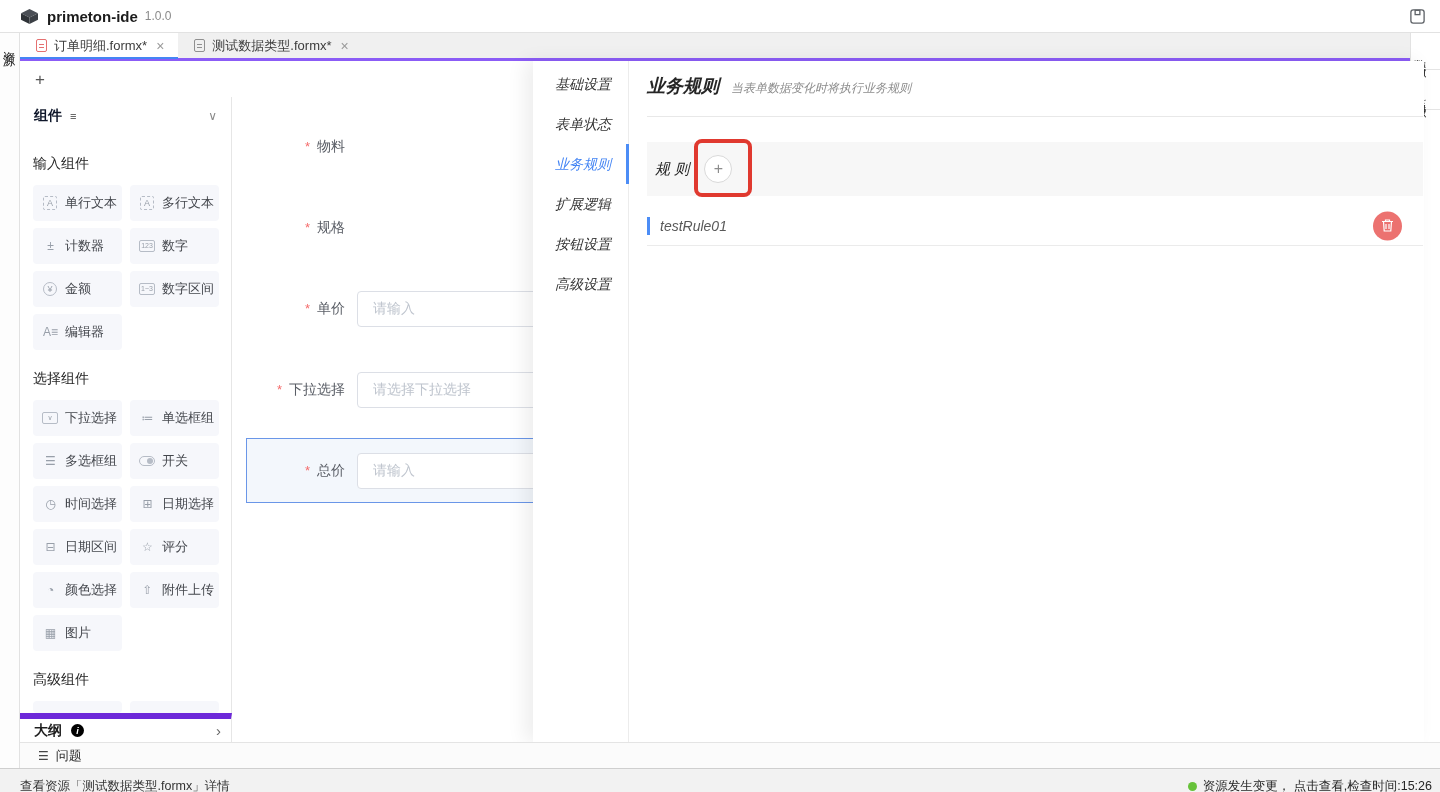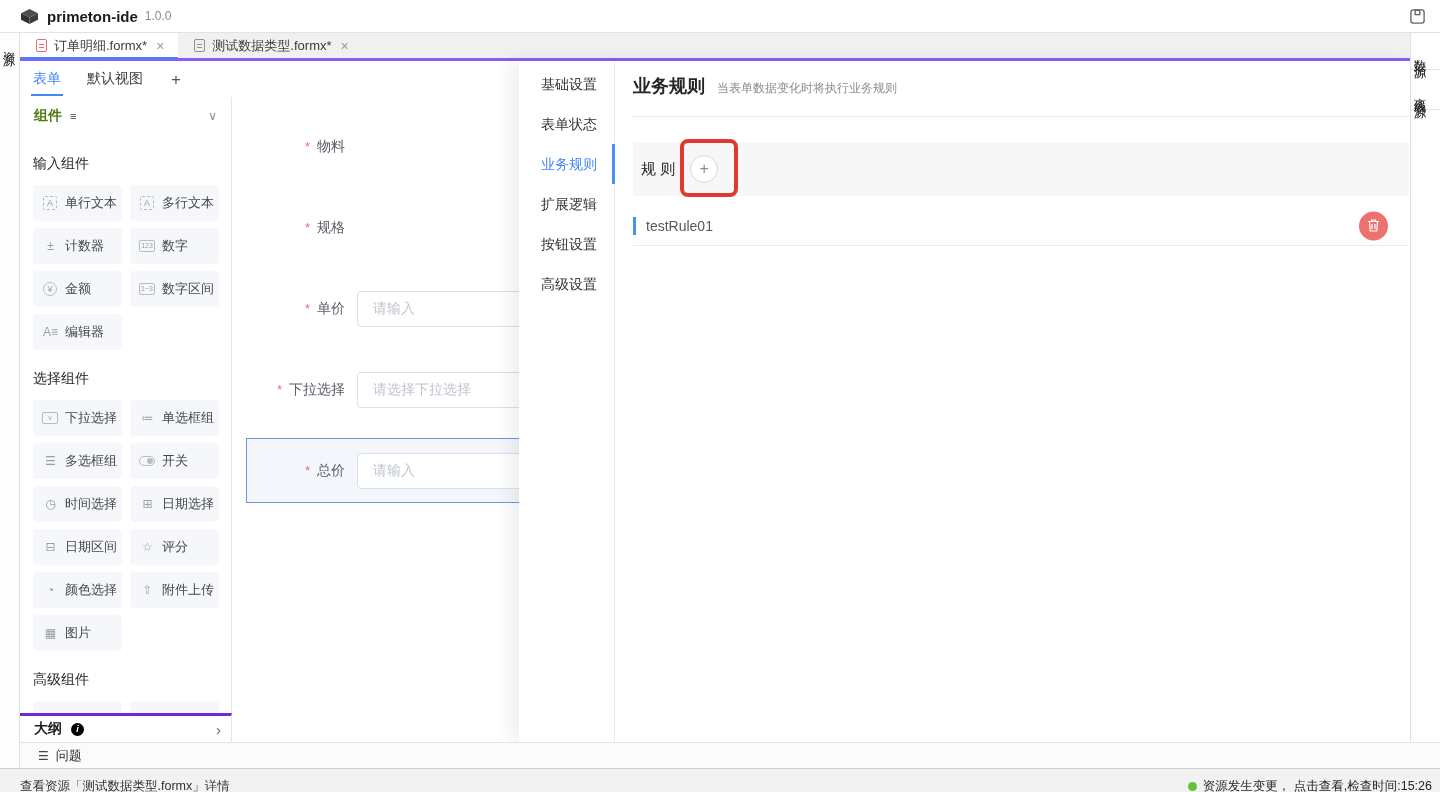--- a/index.html
+++ b/index.html
@@ -42,39 +42,39 @@
   .vtab { font-size:14px; color:#3c3c3c; margin-right:26px; position:relative; height:36px;
     line-height:34px; cursor:pointer; }
   .vtab.active { color:#4485f4; }
   .vtab.active::after { content:""; position:absolute; left:-2px; right:-2px; bottom:1px; height:2px; background:#4485f4; }
   .vtab-add { font-size:17px; color:#555; cursor:pointer; line-height:1; margin-left:2px; }
 
   
   .sidebar { position:absolute; left:20px; top:97px; width:212px; height:616px; background:#fff;
     border-right:1px solid #e6e6e6; overflow:hidden; z-index:1; }
   .side-header { height:38px; display:flex; align-items:center; padding:0 14px; }
-  .side-header-title { font-size:14px; font-weight:700; color:#4d7c0f; }
+  .side-header-title { font-size:14px; font-weight:700; color:#0f172a; }
   .side-header-drag { font-size:11px; color:#3a3a3a; margin-left:8px; }
   .side-header-chevron { margin-left:auto; color:#8a8a8a; font-size:12px; cursor:pointer; }
   .group-title { font-size:14px; font-weight:500; color:#262626; margin:20px 0 12px; padding:0 13px; }
   .comp-grid { display:grid; grid-template-columns:89px 89px; gap:7px 8px; padding:0 13px; }
   .comp-item { height:36px; background:#f6f7fb; border-radius:4px; display:flex; align-items:center;
     padding:0 0 0 9px; cursor:grab; }
   .comp-item.stub { height:12px; }
   .comp-label { font-size:13px; color:#44474d; white-space:nowrap; }
   .comp-icon { width:17px; flex:none; text-align:center; color:#989fa9; font-size:12px; margin-right:6px; line-height:1; }
   .box-dashed { width:14px; height:14px; border:1px dashed #b6bcc6; border-radius:2px; font-size:9px; line-height:12px; margin-left:1px; margin-right:8px; }
   .box-solid { width:16px; height:12px; border:1px solid #b6bcc6; border-radius:2px; font-size:7px; line-height:10px; margin-right:7px; }
   .box-circle { width:14px; height:14px; border:1px solid #b6bcc6; border-radius:50%; font-size:9px; line-height:12px; margin-left:1px; margin-right:8px; }
   .box-switch { width:16px; height:10px; border:1px solid #b6bcc6; border-radius:5px; position:relative; margin-right:7px; }
   .box-switch::after { content:""; position:absolute; right:1px; top:1px; width:6px; height:6px; border-radius:50%; background:#b6bcc6; }
 
   
   .outline-bar { position:absolute; left:20px; top:713px; width:212px; height:29px; background:#fff;
-    border-top:3px solid #6d28d9; border-right:1px solid #e6e6e6; display:flex; align-items:center; padding:0 10px 0 14px; z-index:1; }
+    border-top:6px solid #6d28d9; border-right:1px solid #e6e6e6; display:flex; align-items:center; padding:0 10px 0 14px; z-index:1; }
   .outline-label { font-size:14px; font-weight:700; color:#1f1f1f; }
   .info-icon { width:13px; height:13px; border-radius:50%; background:#000; color:#fff; font-size:9px;
     font-weight:700; display:inline-flex; align-items:center; justify-content:center; margin-left:9px; font-style:italic; }
   .outline-chevron { margin-left:auto; color:#666; font-size:15px; cursor:pointer; }
   .problems-bar { position:absolute; left:20px; top:742px; width:1420px; height:26px; background:#fbfbfb;
     border-top:1px solid #e4e4e4; display:flex; align-items:center; padding-left:18px; z-index:3; }
   .problems-icon { font-size:12px; color:#444; margin-right:7px; }
   .problems-label { font-size:13px; color:#262626; }
   .statusbar { position:absolute; left:0; top:768px; width:1440px; height:36px; background:#f2f2f2;
     border-top:1px solid #cfcfcf; display:flex; align-items:center; padding:0 8px 0 20px; z-index:4; }
@@ -87,22 +87,22 @@
   .sel-box { position:absolute; left:14px; top:377px; width:706px; height:65px; background:#f3f7fc;
     border:1px solid #6a96e8; }
   .field-row { position:absolute; left:0; width:660px; height:36px; display:flex; align-items:center; }
   .field-label { width:113px; text-align:right; font-size:14px; color:#5a5e66; padding-right:0; }
   .req-star { color:#f56c6c; margin-right:3px; font-size:13px; }
   .field-input { position:absolute; left:125px; top:0; width:300px; height:36px; background:#fff;
     border:1px solid #dcdfe6; border-radius:4px; display:flex; align-items:center; padding-left:15px; cursor:text; }
   .placeholder { font-size:14px; color:#bfc5ce; }
 
   
-  .drawer { position:absolute; left:519px; top:61px; width:891px; height:681px; background:#fff;
-    box-shadow:-8px 0 18px rgba(0,0,0,0.07); z-index:2; }
+  .drawer { position:absolute; left:533px; top:61px; width:891px; height:681px; background:#fff;
+    box-shadow:-8px 0 18px rgba(0,0,0,0.07); z-index:2;font-style:italic; }
   .drawer-menu { position:absolute; left:0; top:0; width:96px; height:681px; border-right:1px solid #ececec; padding-top:3px; }
   .menu-item { height:40px; line-height:40px; padding-left:22px; font-size:14px; color:#333;
     position:relative; cursor:pointer; white-space:nowrap; }
   .menu-item.active { color:#4485f4; }
   .menu-item.active::after { content:""; position:absolute; right:-1px; top:0; width:3px; height:40px; background:#4c8df6; }
   .drawer-content { position:absolute; left:96px; top:0; right:0; bottom:0; padding:0 1px 0 18px; }
   .panel-title-row { display:flex; align-items:baseline; margin-top:13px; height:30px; }
   .panel-title { font-size:18px; font-weight:700; color:#262626; }
   .panel-subtitle { font-size:12px; color:#8c8c8c; margin-left:12px; }
   .panel-divider { height:1px; background:#e8e8e8; margin-top:12px; }
@@ -156,24 +156,20 @@
       <span class="ftab-close">×</span>
     </div>
     <div class="ftab">
       <span class="doc-icon doc-gray"></span>
       <span class="ftab-label">测试数据类型.formx*</span>
       <span class="ftab-close">×</span>
     </div>
   </div>
 
 <div class="viewtabs">
-  <span id="viewtabs-host" style="display:flex;align-items:center;">
-      <span class="vtab active">表单</span>
-      <span class="vtab">默认视图</span>
-    </span>
   <span class="vtab-add">+</span>
 </div>
 
 <div class="sidebar">
   <div class="side-header">
     <span class="side-header-title">组件</span>
     <span class="side-header-drag">≡</span>
     <span class="side-header-chevron">∨</span>
   </div>
   <div id="groups-host">

